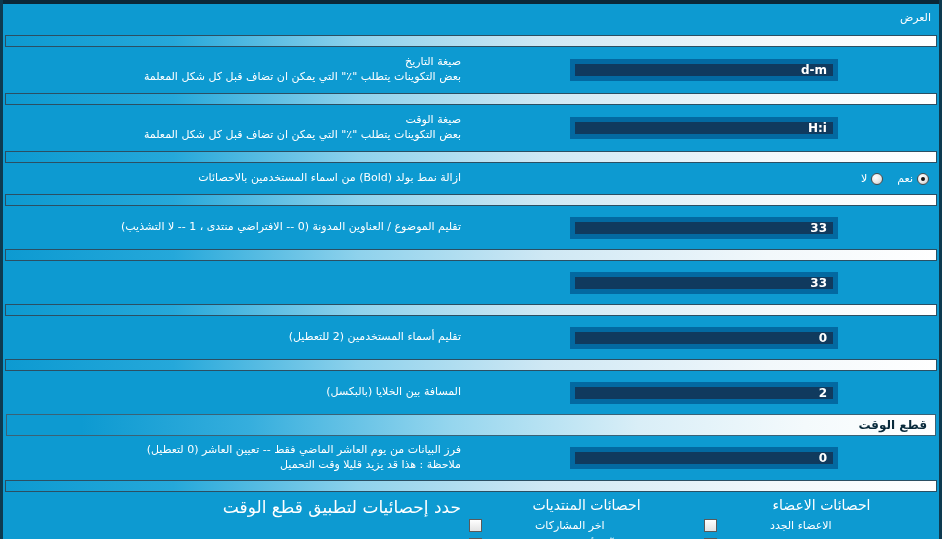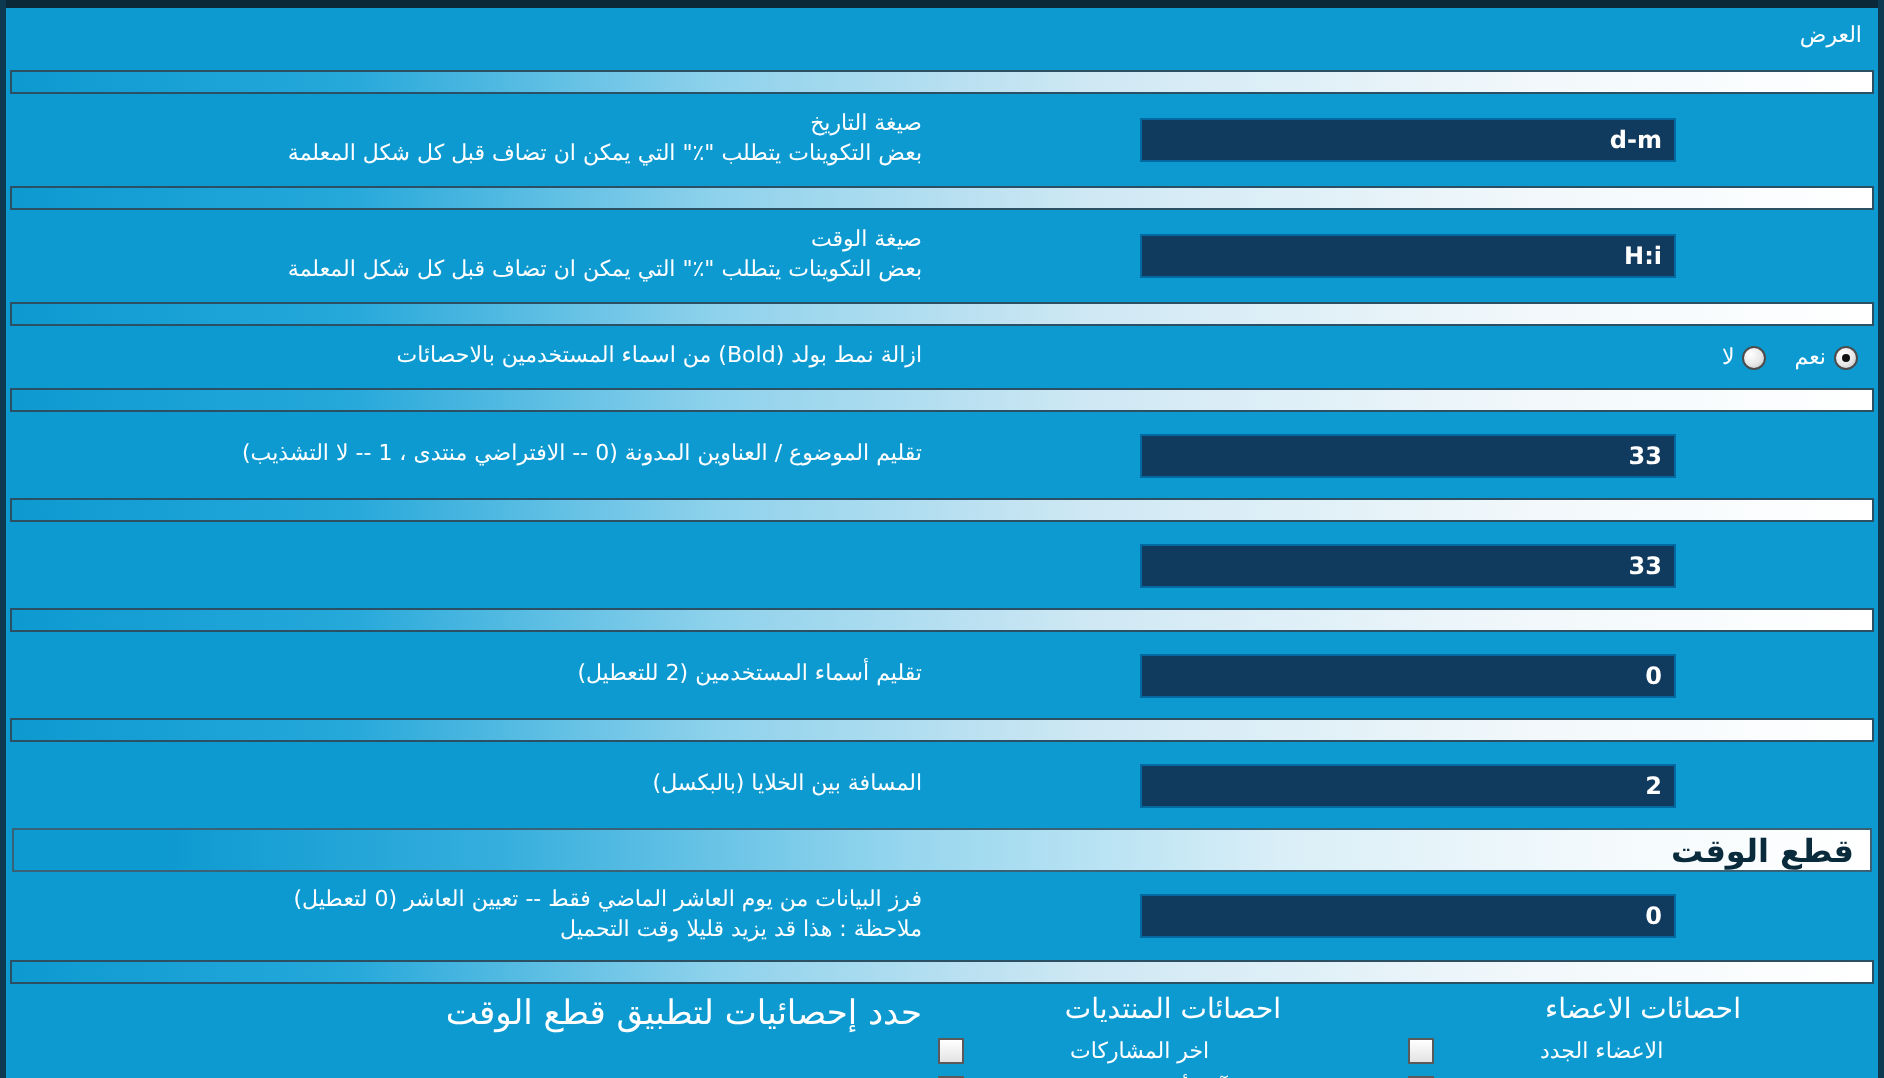--- a/index.html
+++ b/index.html
@@ -92,32 +92,32 @@
     height: 22px;
     width: 100%;
     border: 1px solid #3a6276;
     background: linear-gradient(to left, #ffffff 0%, #f4fafc 14%, #d9eef7 32%, #96d6ee 52%, #35aedd 74%, #0d9ad1 92%);
     display: flex;
     align-items: center;
     justify-content: flex-start;
     padding-right: 8px;
   }
   .section-bar-inner .title {
-    font-size: 16px;
+    font-size: 12px;
     font-weight: bold;
     color: #0a2b3c;
     white-space: nowrap;
   }
 
   
   .tf {
     width: 268px;
     height: 22px;
     background: #103a5e;
-    border: 1px solid #0369a1;
+    border: 5px solid #0369a1;
     color: #ffffff;
     font-size: 12px;
     font-weight: bold;
     font-family: "DejaVu Sans", "Liberation Sans", sans-serif;
     text-align: right;
     padding: 0 6px;
     outline: none;
     direction: ltr;
   }
   .tf.num { text-align: right; }

